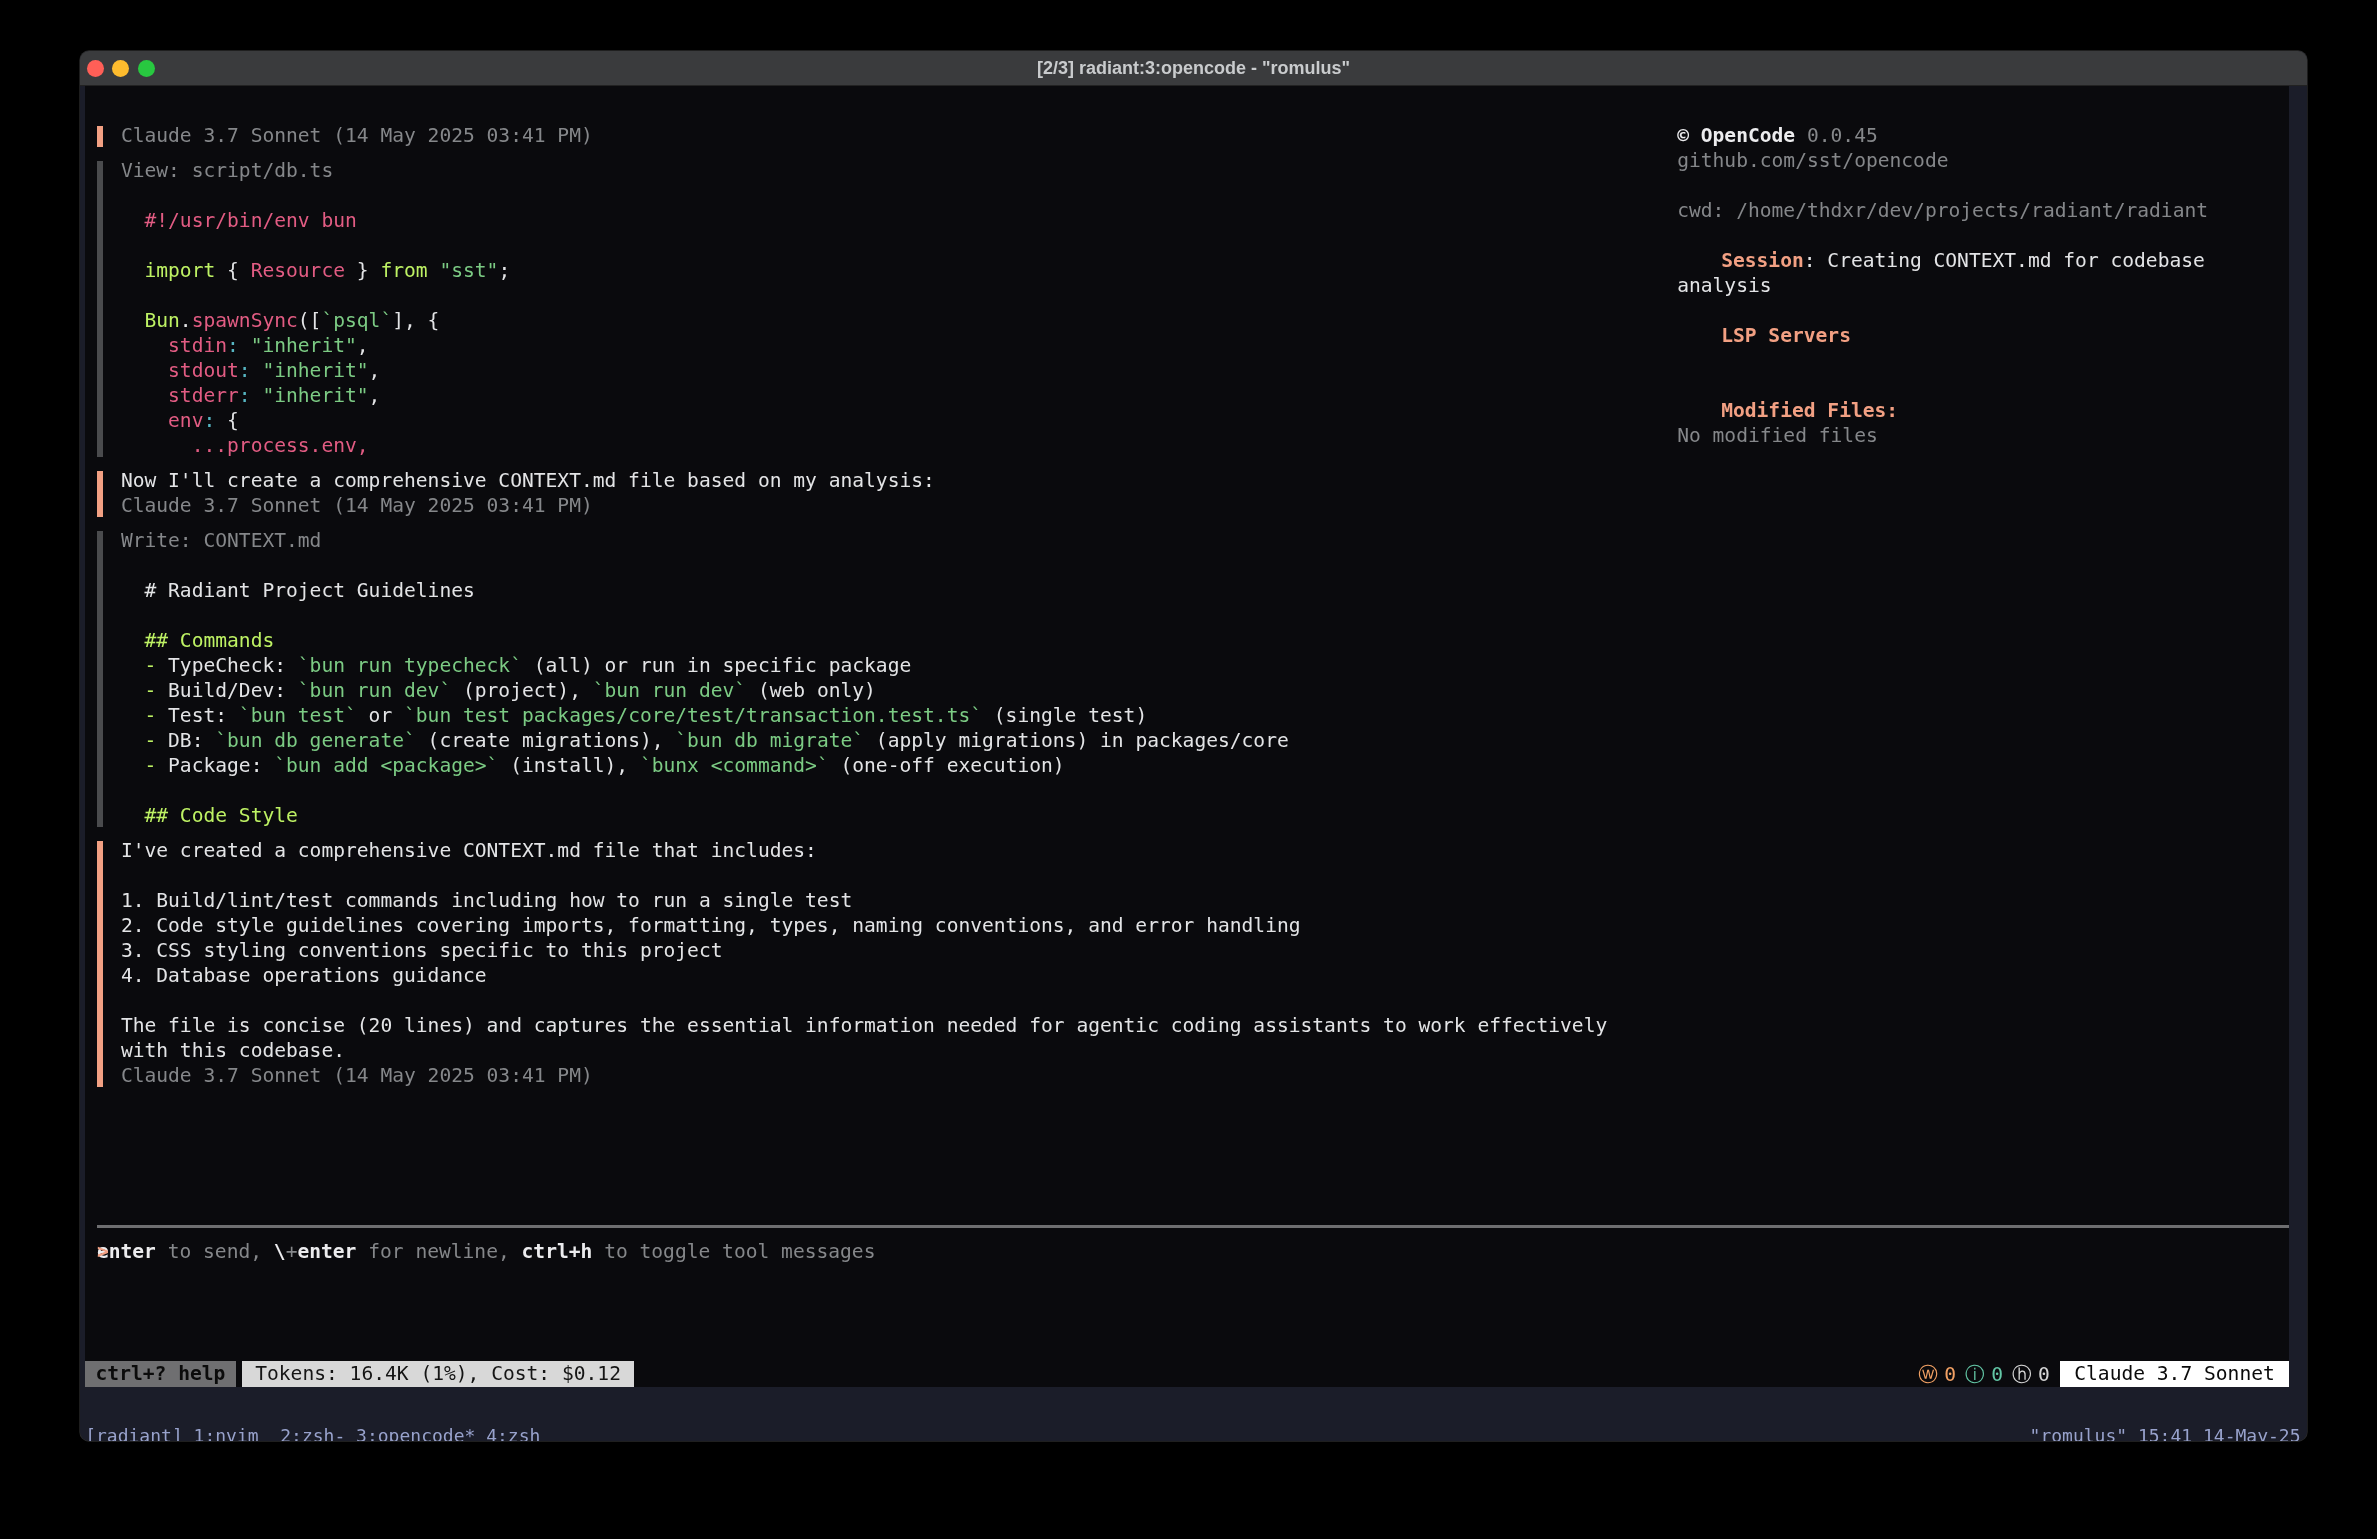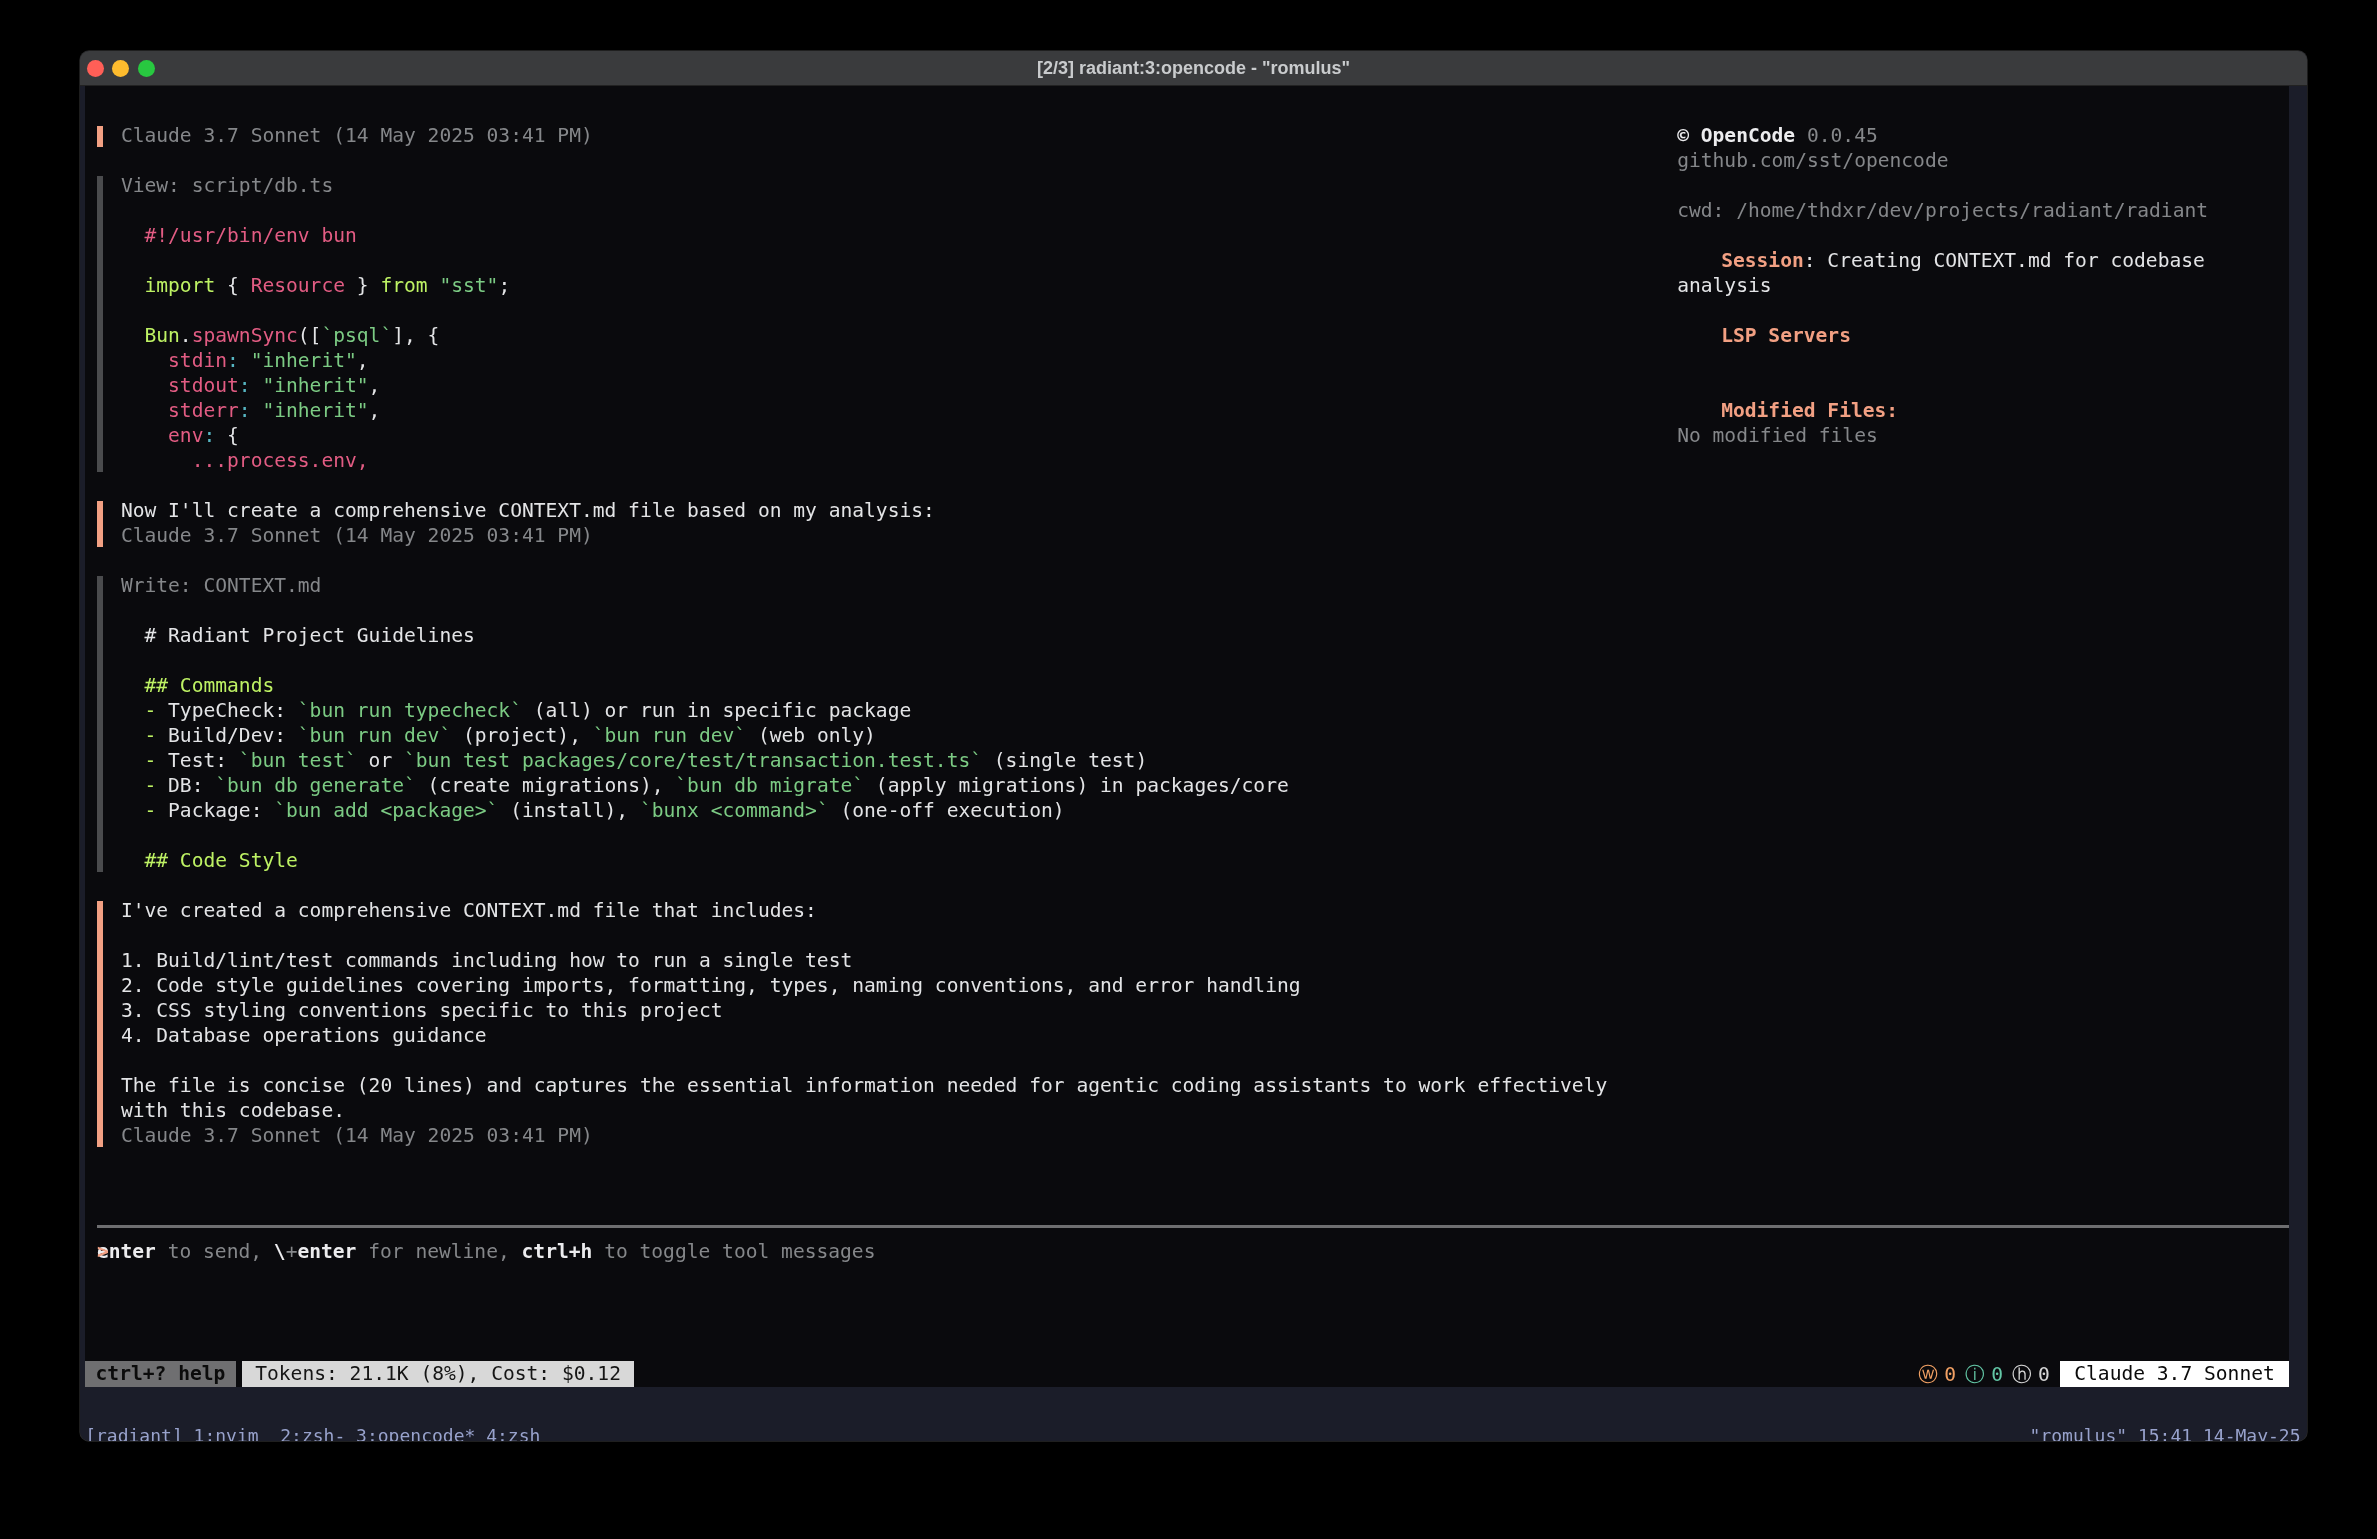--- a/index.html
+++ b/index.html
@@ -24,21 +24,21 @@
   .line{height:25px;white-space:pre;}
   .seg.d{color:#e3e4e6;}
   .dim{color:#85878a;}
   .rose{color:#e25c83;}
   .blue{color:#bef264;}
   .green{color:#7ccb84;}
   .cyan{color:#56b6c2;}
   .key{color:#ececee;font-weight:bold;}
   .b{color:#ececee;font-weight:bold;}
   .peach{color:#f2a083;font-weight:bold;margin-left:44px;}
-  .chat{position:absolute;left:11.7px;top:38px;display:flex;flex-direction:column;gap:25px;}
+  .chat{position:absolute;left:11.7px;top:38px;display:flex;flex-direction:column;gap:10px;}
   .block{position:relative;padding-left:24px;}
   .block .bar{position:absolute;left:0;top:2px;bottom:2px;width:6.5px;}
   .bar.orange{background:#f2a083;}
   .bar.gray{background:#4a4b4d;}
   .sidebar{position:absolute;left:1592px;top:38px;width:587px;}
   .hintline{position:absolute;left:11.7px;top:1106px;white-space:pre;margin-top:48px;}
   .divider{position:absolute;left:11.7px;top:1139px;width:2192px;height:2.6px;background:#6e6e70;}
   .promptline{position:absolute;left:11.7px;top:1154px;height:25px;}
   .prompt-sym{color:#f2a083;font-weight:bold;white-space:pre;}
   .prompt-input{display:inline-block;width:1305px;height:25px;vertical-align:top;}
@@ -168,21 +168,21 @@
     <div class="divider"></div>
 
     <div class="promptline">
       <span class="prompt-sym">&gt;</span>
       <span class="prompt-input"></span>
     </div>
 
     <div class="statusbar">
       <div class="chips-left">
         <div class="chip help">ctrl+? help</div>
-        <div class="chip tokens">Tokens: 21.1K (8%), Cost: $0.12</div>
+        <div class="chip tokens">Tokens: 16.4K (1%), Cost: $0.12</div>
       </div>
       <div class="chips-right">
         <div class="diag warn">
           <span>ⓦ</span>
           <span class="cnt">0</span>
         </div>
         <div class="diag info">
           <span>ⓘ</span>
           <span class="cnt">0</span>
         </div>

